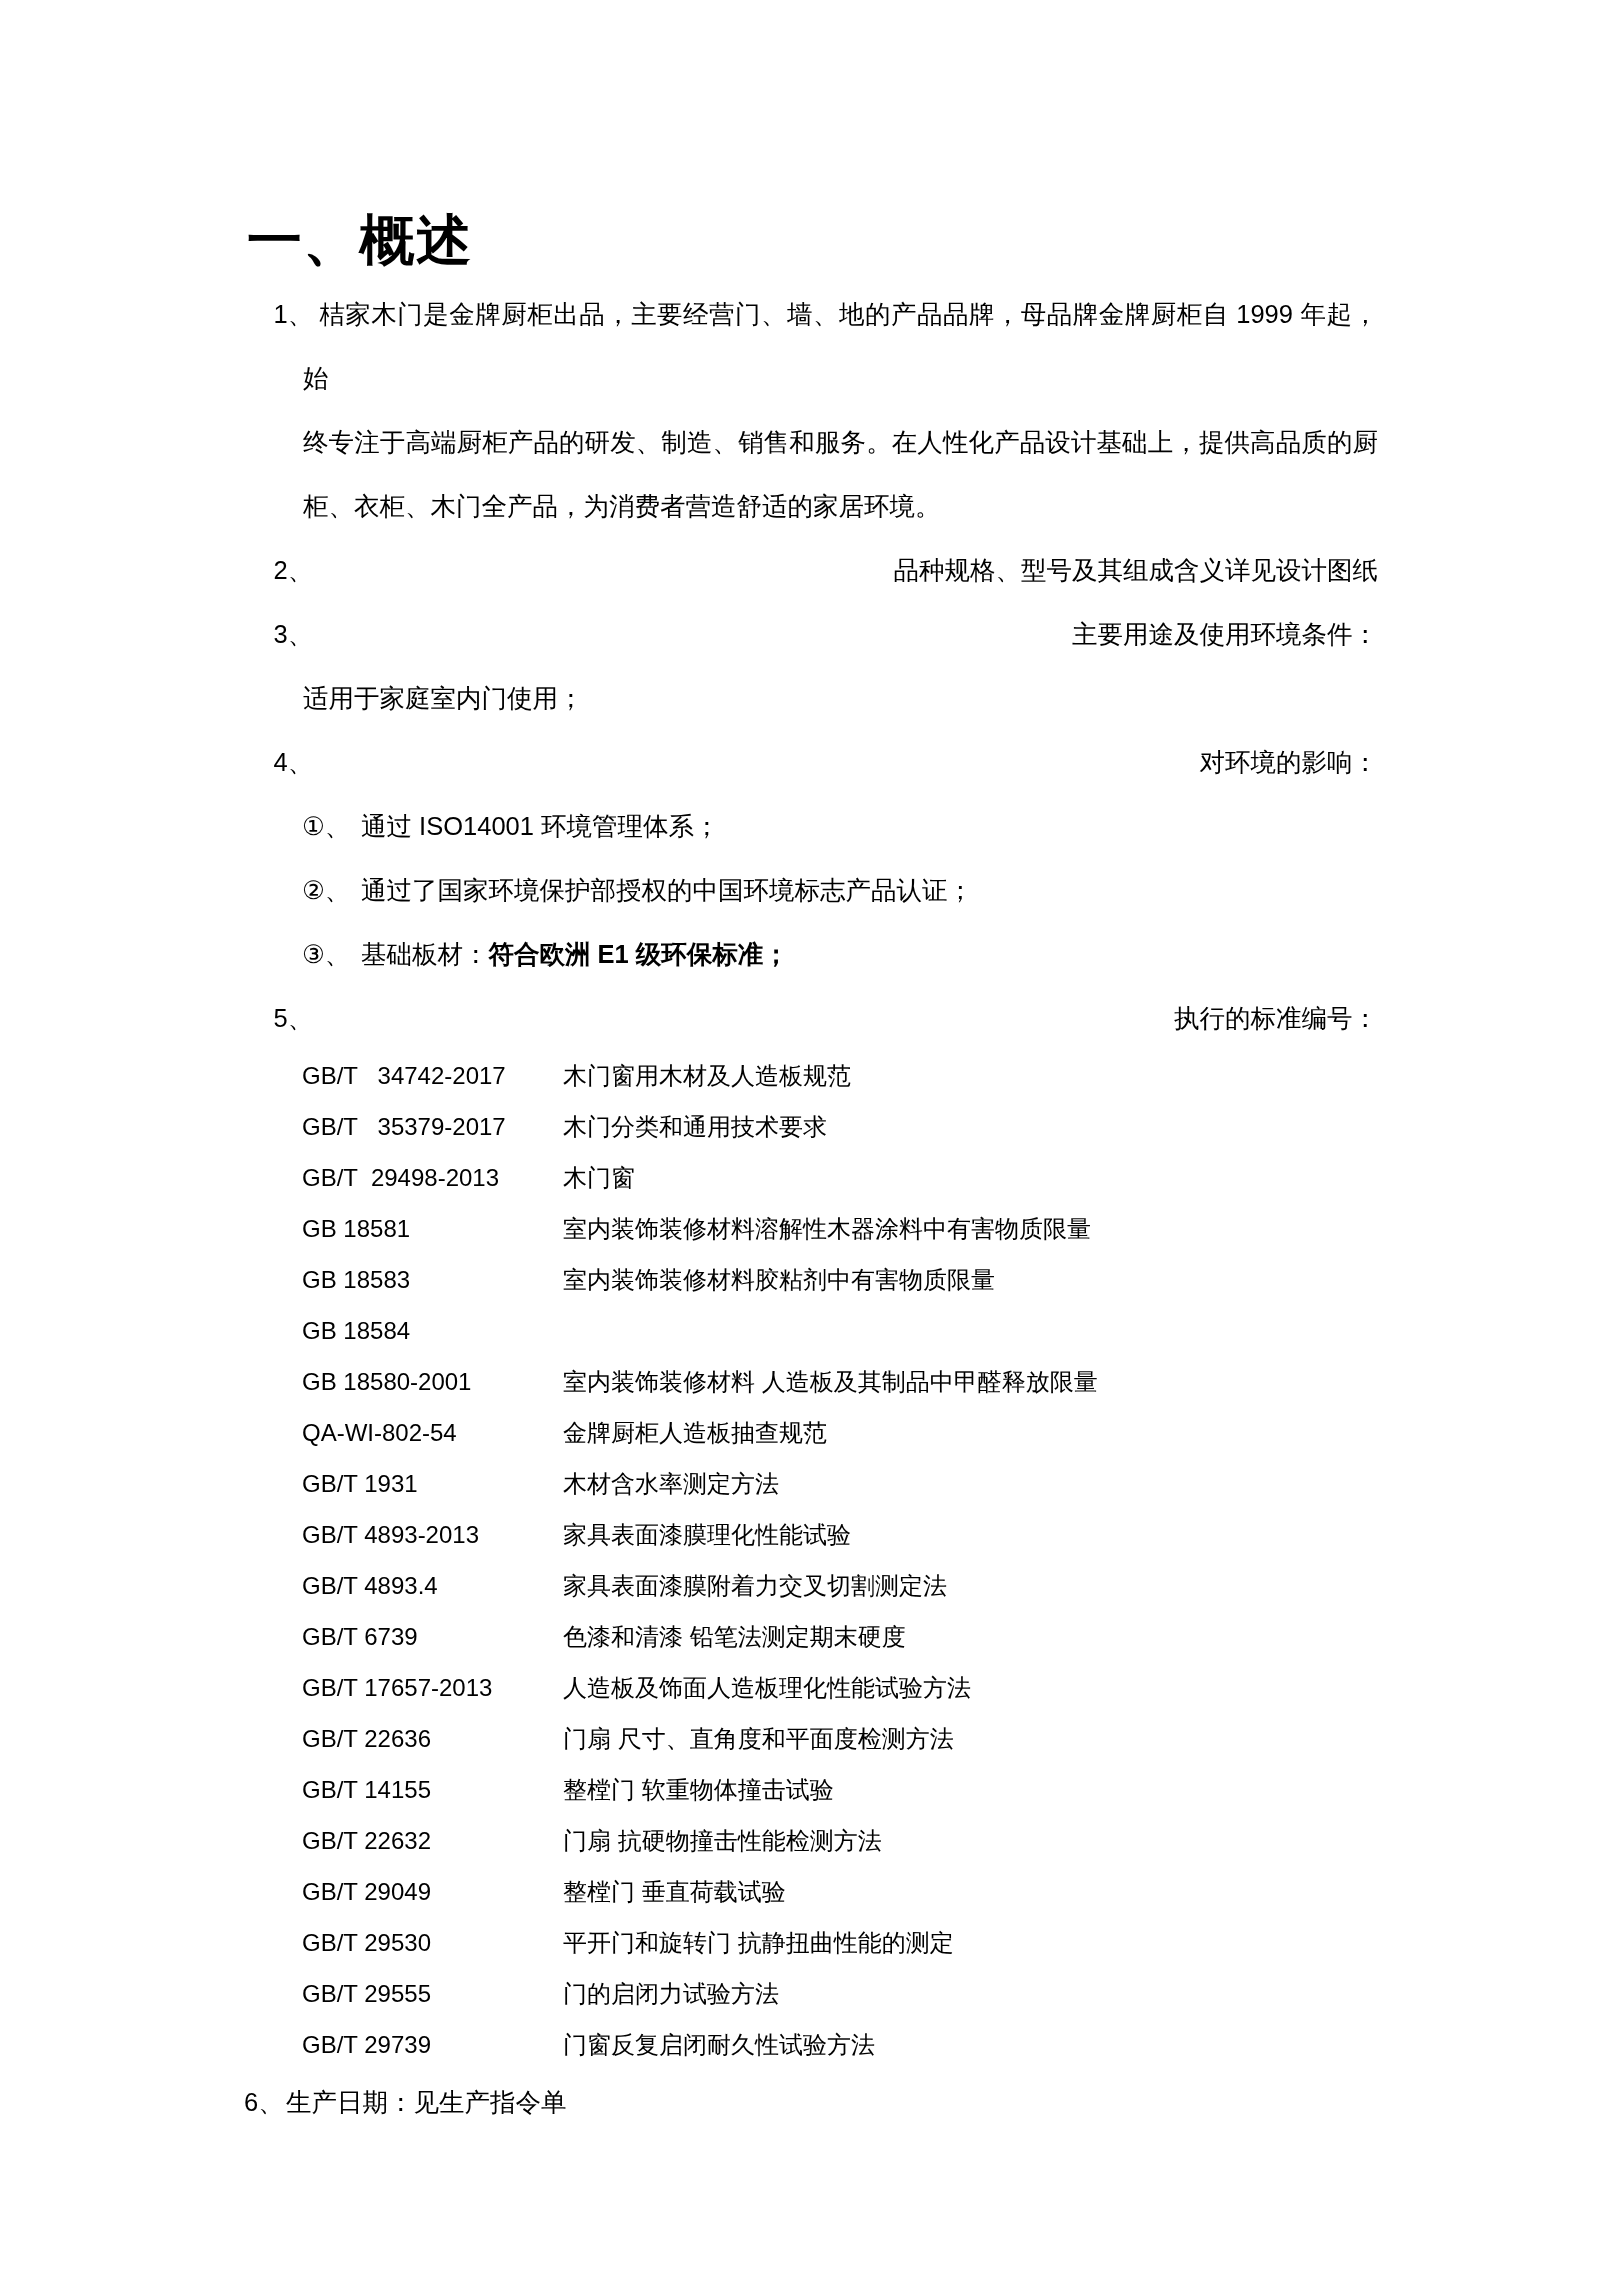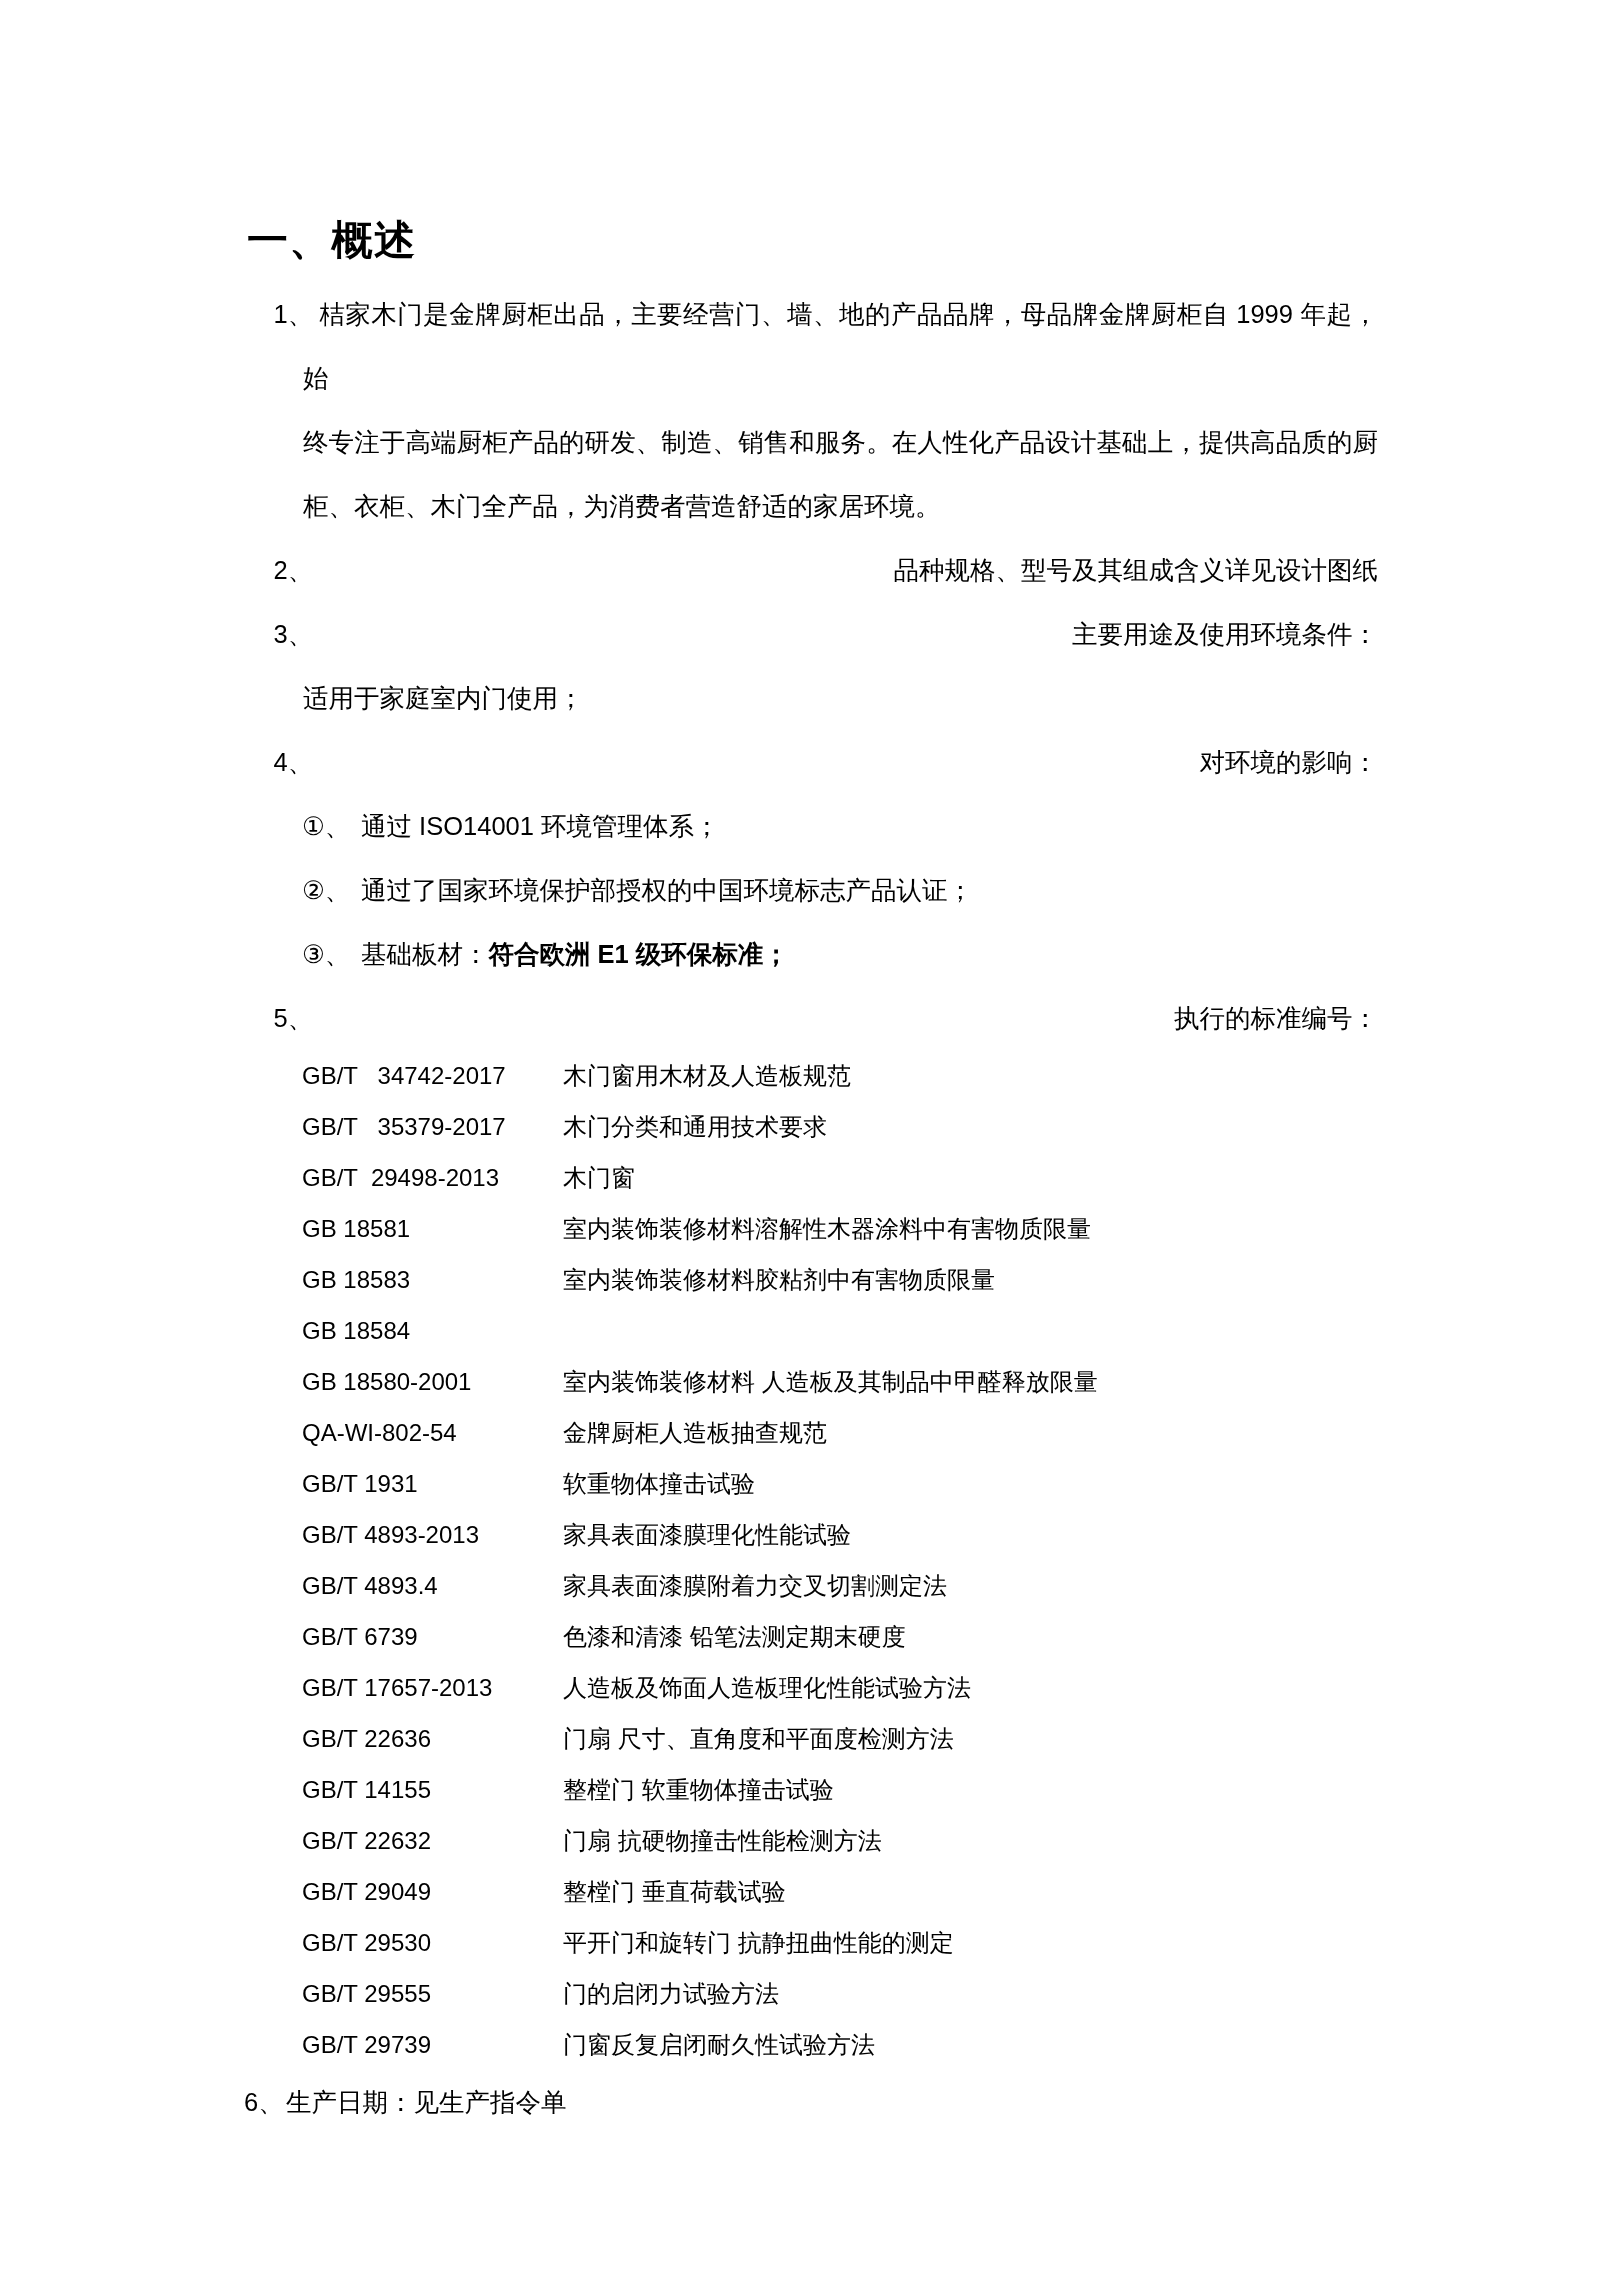--- a/index.html
+++ b/index.html
@@ -13,21 +13,21 @@
     height: 2295px;
     background: #ffffff;
     color: #000000;
     font-family: "Liberation Sans", "DejaVu Sans", sans-serif;
     box-sizing: border-box;
     padding-top: 211px;
     overflow: hidden;
   }
   .doc-title {
     margin-left: 247px;
-    font-size: 41px;
+    font-size: 55px;
     font-weight: bold;
     line-height: 59px;
     letter-spacing: 1.3px;
     margin-bottom: 11.8px;
   }
   .body-text {
     font-size: 25.5px;
     line-height: 64px;
   }
   .item {
@@ -174,21 +174,21 @@
       <div class="std-row">
           <span class="std-code">GB 18580-2001</span>
           <span class="std-title">室内装饰装修材料 人造板及其制品中甲醛释放限量</span>
         </div>
       <div class="std-row">
           <span class="std-code">QA-WI-802-54</span>
           <span class="std-title">金牌厨柜人造板抽查规范</span>
         </div>
       <div class="std-row">
           <span class="std-code">GB/T 1931</span>
-          <span class="std-title">软重物体撞击试验</span>
+          <span class="std-title">木材含水率测定方法</span>
         </div>
       <div class="std-row">
           <span class="std-code">GB/T 4893-2013</span>
           <span class="std-title">家具表面漆膜理化性能试验</span>
         </div>
       <div class="std-row">
           <span class="std-code">GB/T 4893.4</span>
           <span class="std-title">家具表面漆膜附着力交叉切割测定法</span>
         </div>
       <div class="std-row">

